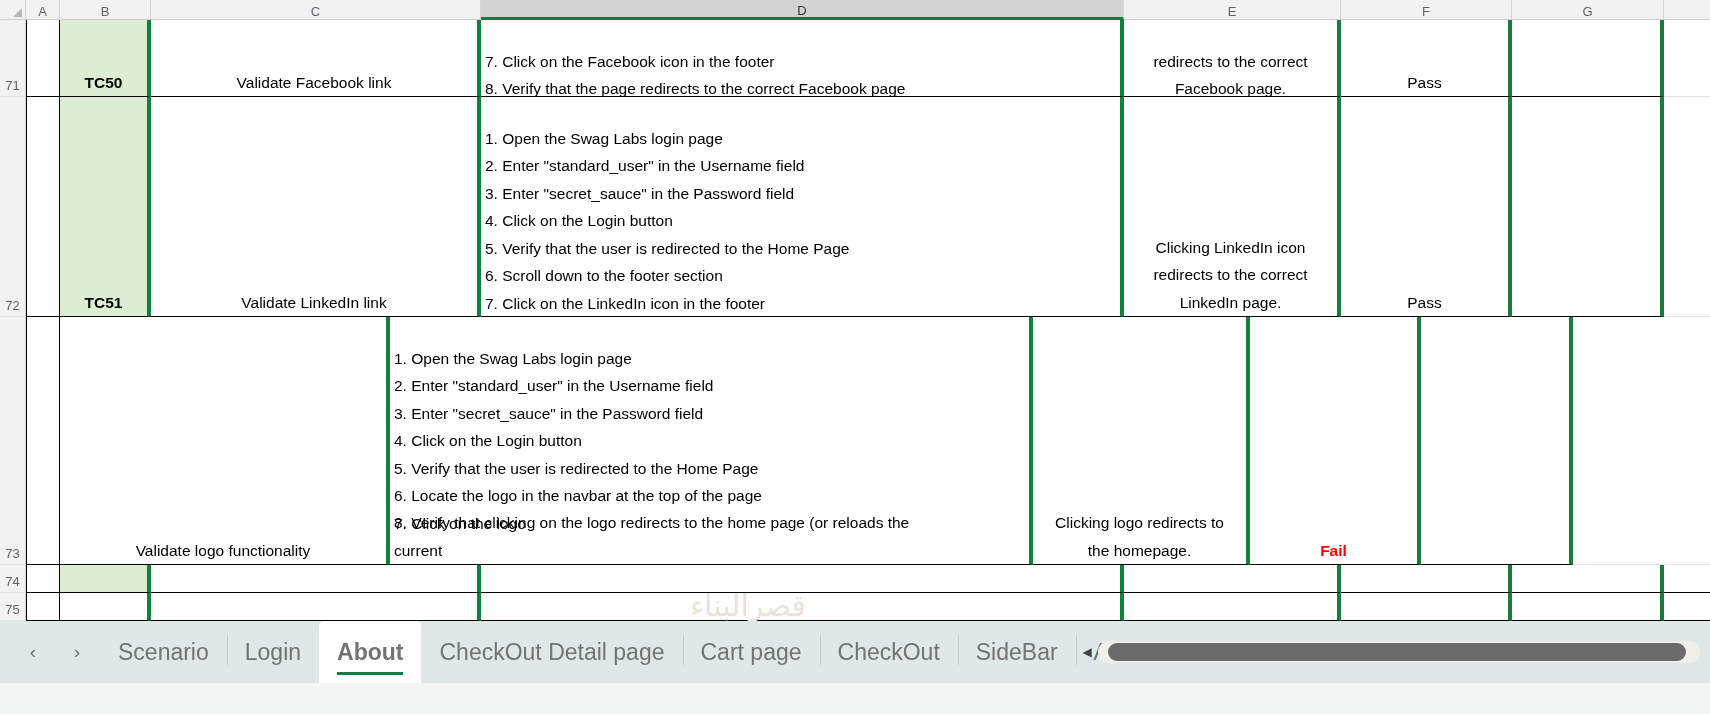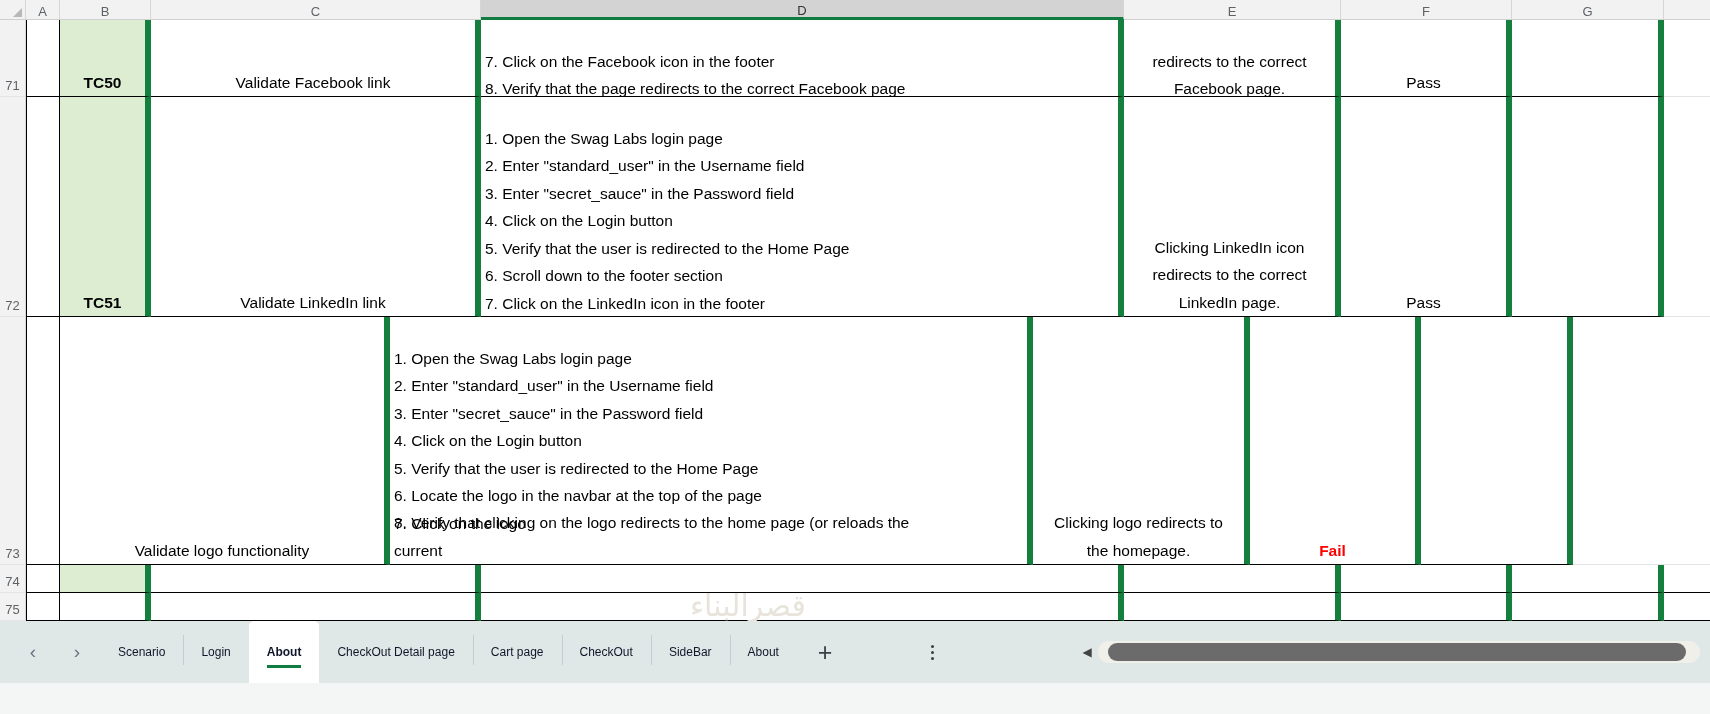--- a/index.html
+++ b/index.html
@@ -83,21 +83,21 @@
     border-bottom: 1px solid #e4e4e4;
     color: #5f6368;
     font-size: 13px;
     display: flex;
     align-items: flex-end;
     justify-content: center;
     padding-bottom: 3px;
     overflow: hidden;
   }
   .cell {
-    border-right: 6px solid #15803d;
+    border-right: 4px solid #15803d;
     border-bottom: 1px solid #000;
     font-size: 15.5px;
     color: #000;
     line-height: 27.5px;
     overflow: visible;
     position: relative;
     padding: 0 4px;
     background: #fff;
     white-space: pre-line;
   }
@@ -166,22 +166,22 @@
   }
   .tabs {
     display: flex;
     align-items: stretch;
     flex: 0 0 auto;
   }
   .tab {
     position: relative;
     display: flex; align-items: center;
     padding: 0 18px;
-    font-size: 12px;
-    color: #0f172a;
+    font-size: 23px;
+    color: #737373;
     cursor: pointer;
     white-space: nowrap;
   }
   .tab + .tab::before {
     content: "";
     position: absolute; left: 0; top: 14px;
     height: 30px; width: 1px;
     background: #c3cfce;
   }
   .tab.active {

